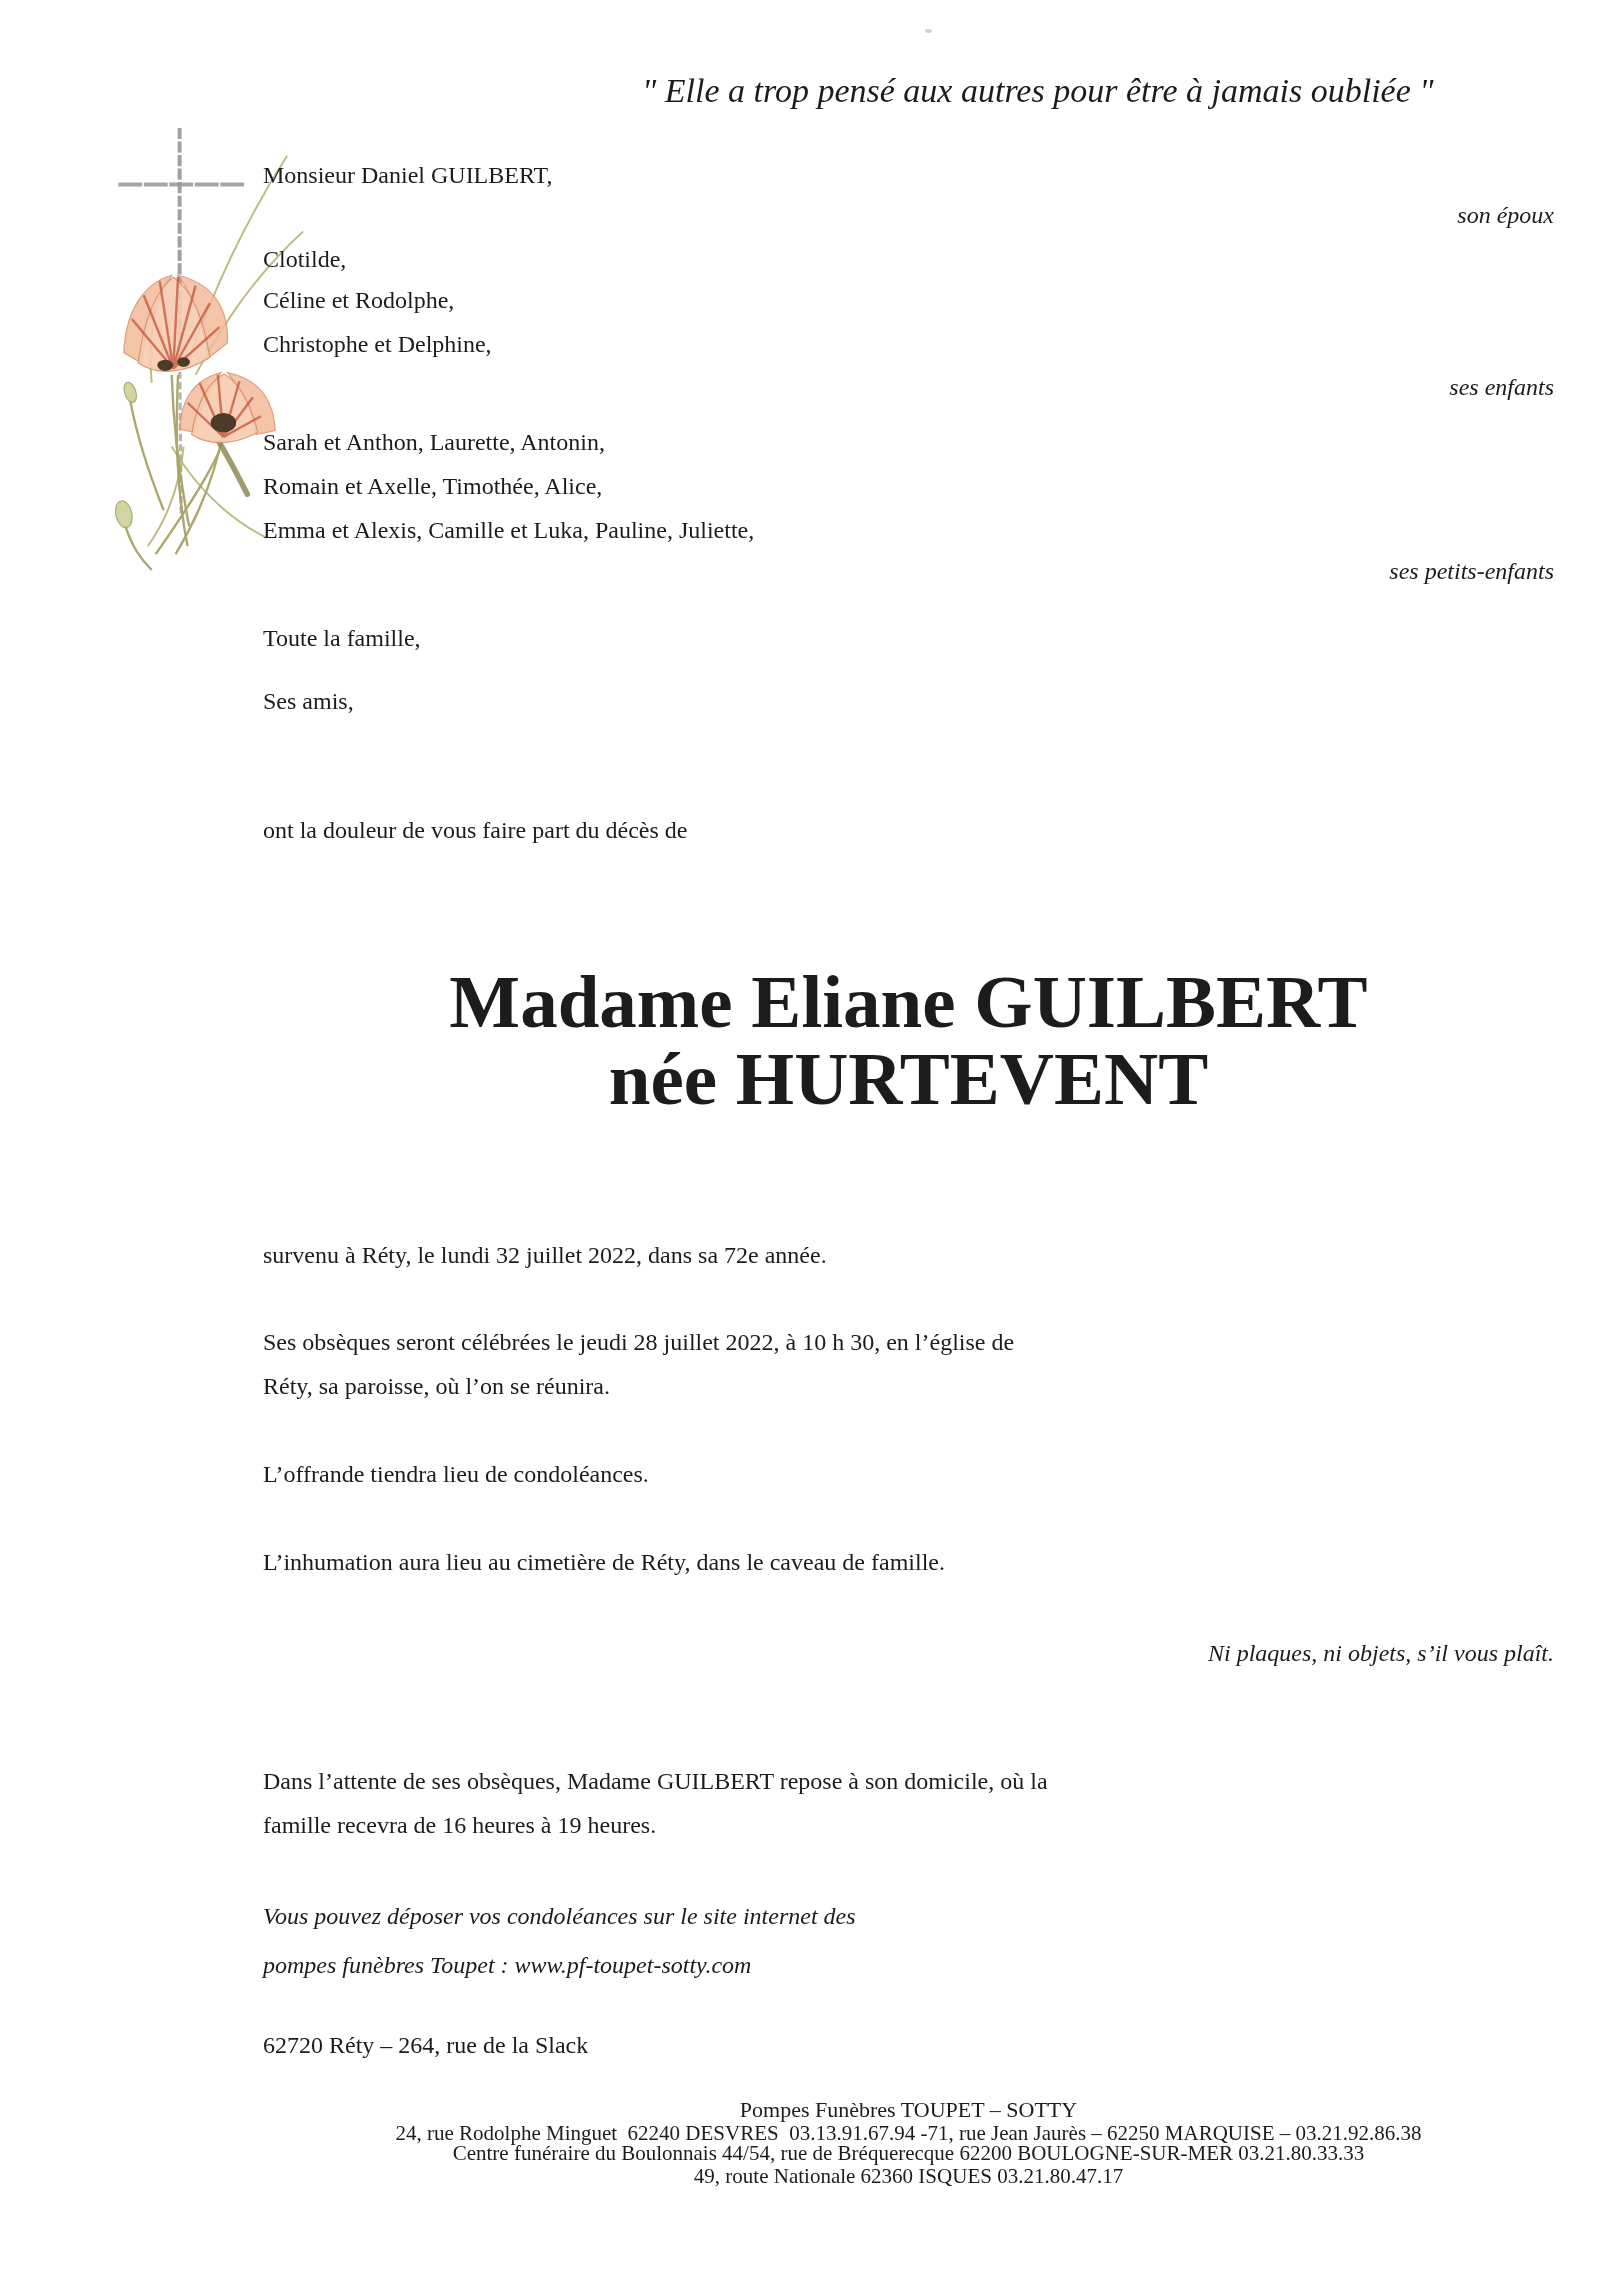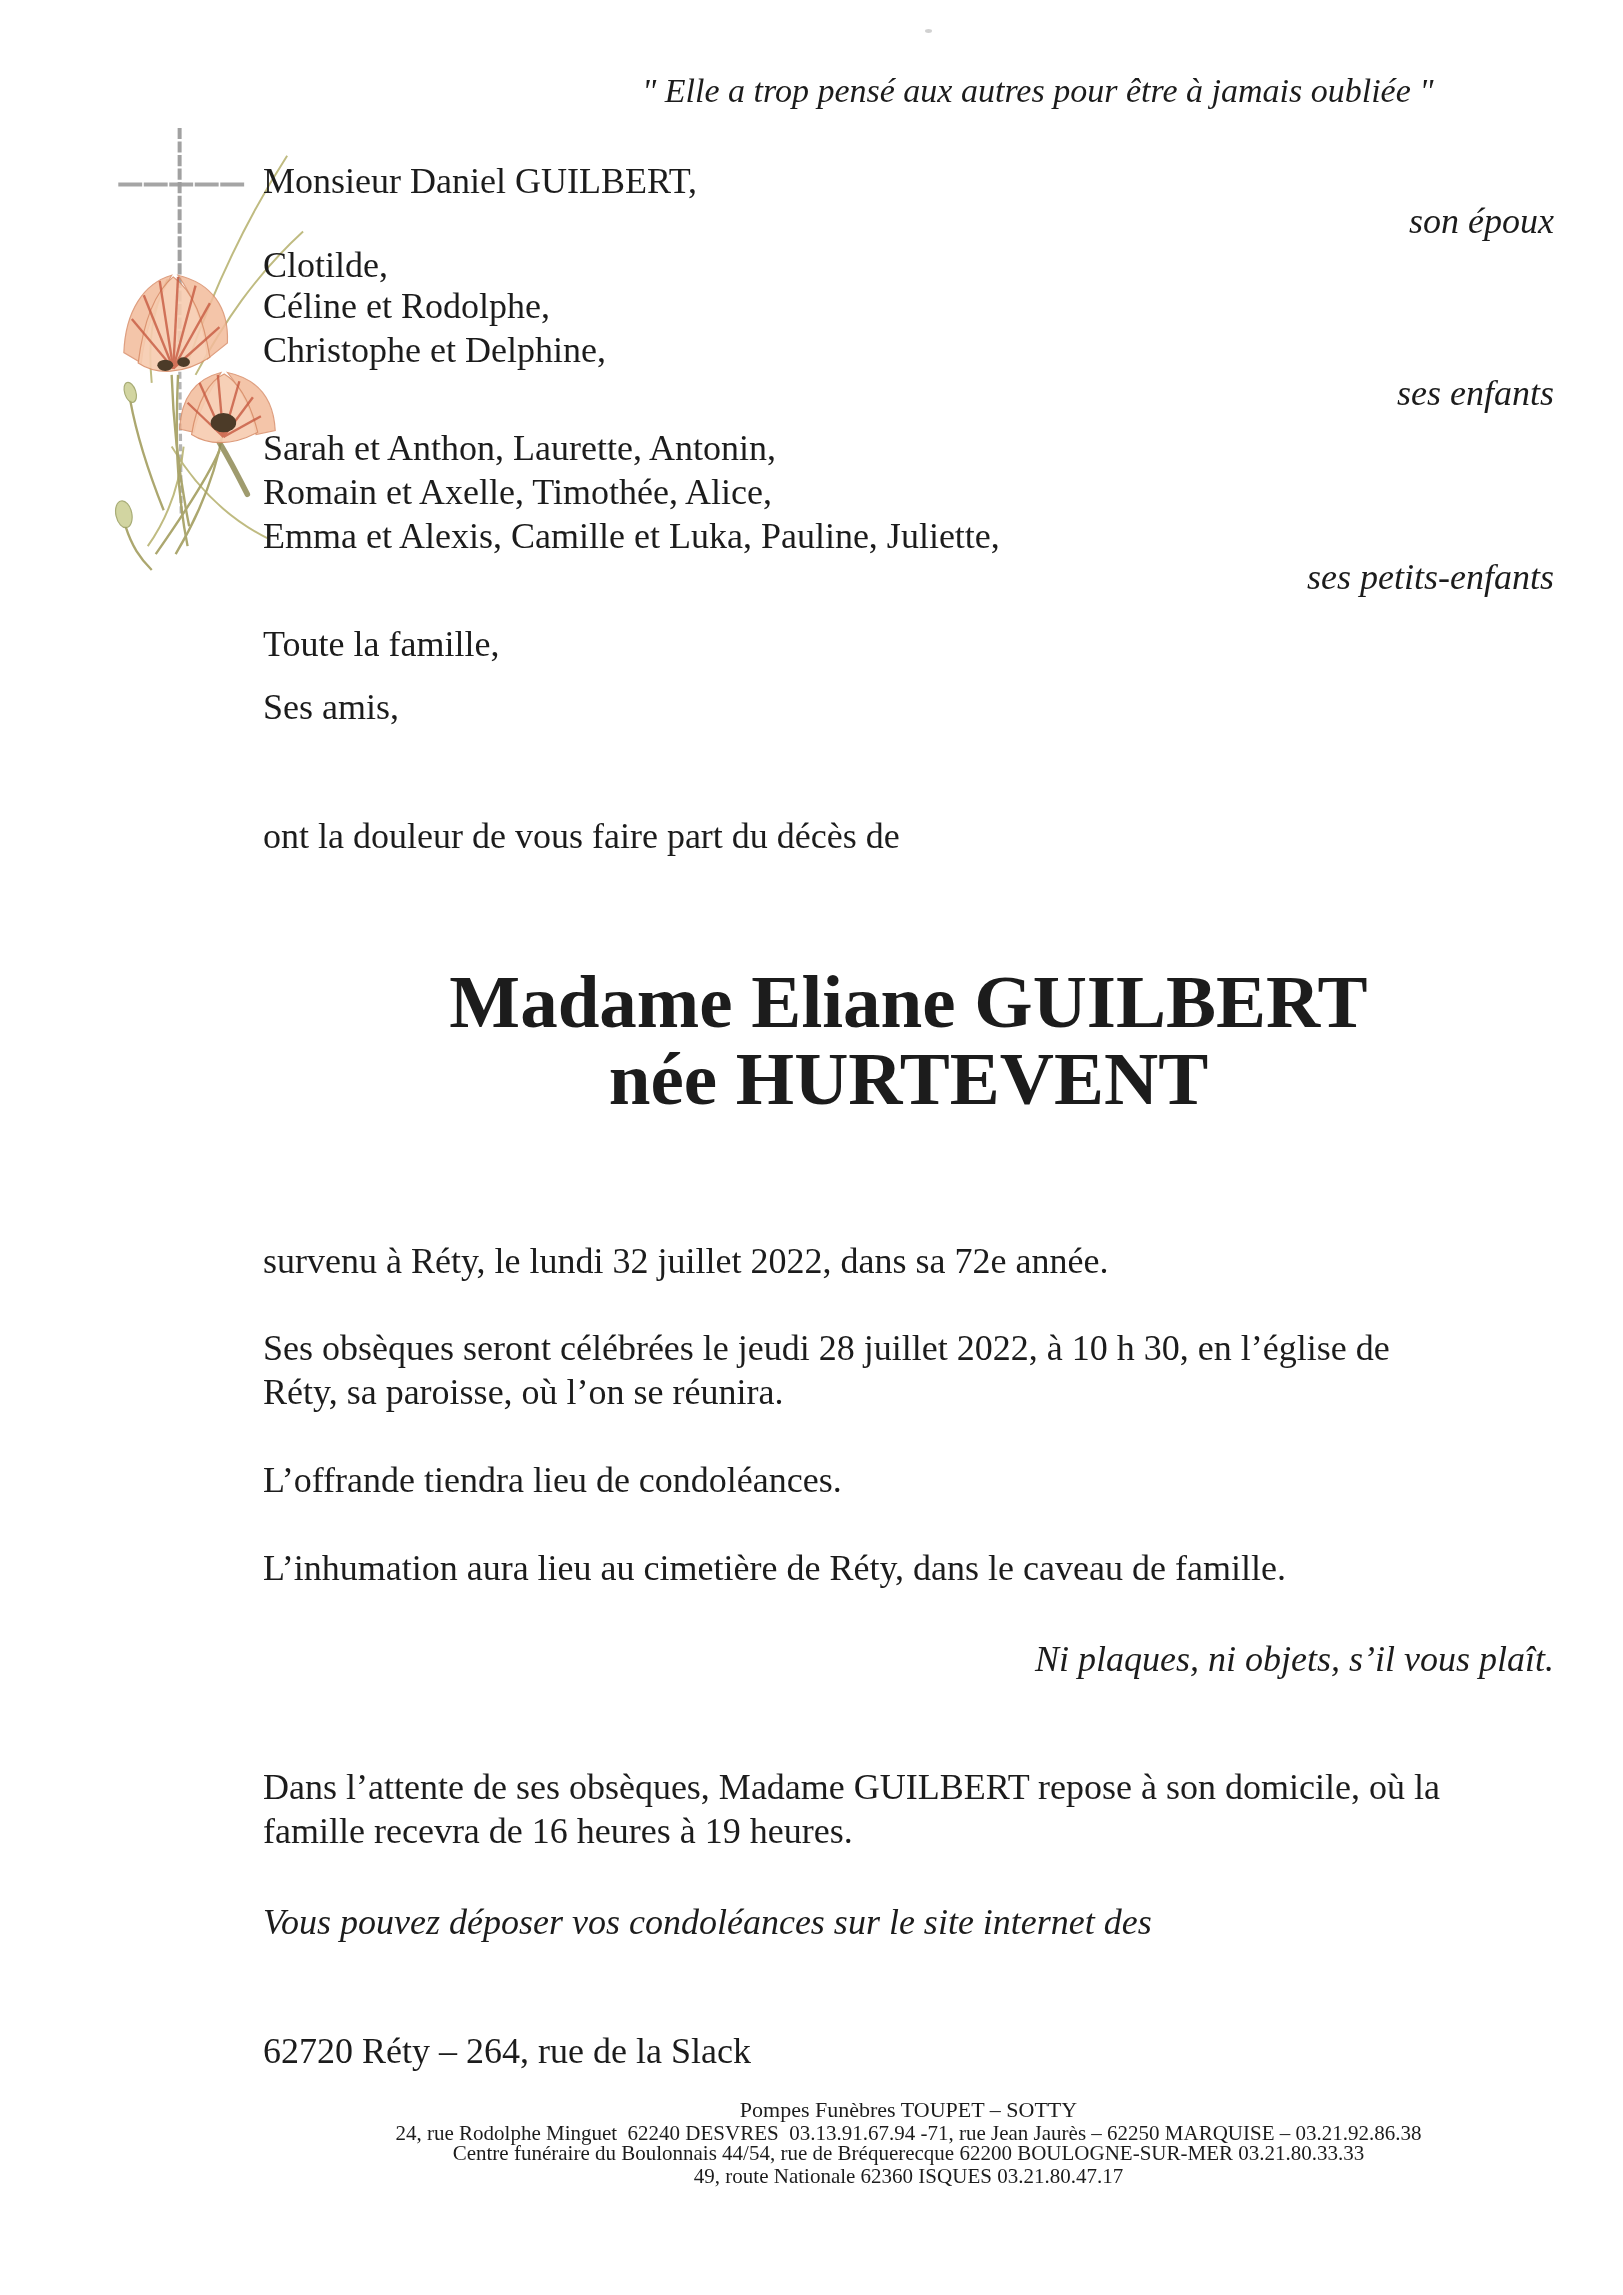--- a/index.html
+++ b/index.html
@@ -8,21 +8,21 @@
     width: 1624px;
     height: 2295px;
     background: var(--paper-color, #ffffff);
     overflow: hidden;
     font-family: "Liberation Serif", "DejaVu Serif", serif;
     color: var(--ink-color, #1c1c1c);
   }
   .line {
     position: absolute;
     left: 263px;
-    font-size: 36px;
+    font-size: 24px;
     line-height: 1;
     white-space: pre;
   }
   .right  { width: 1291px; text-align: right; }
   .center { width: 1291px; }
   .italic { font-style: italic; }
   .quote {
     position: absolute;
     left: 642px;
     font-size: 34px;
@@ -160,20 +160,21 @@
 
   <div class="line" style="top:1243px">survenu à Réty, le lundi 32 juillet 2022, dans sa 72e année.</div>
   <div class="line" style="top:1330px">Ses obsèques seront célébrées le jeudi 28 juillet 2022, à 10 h 30, en l’église de</div>
   <div class="line" style="top:1374px">Réty, sa paroisse, où l’on se réunira.</div>
   <div class="line" style="top:1462px">L’offrande tiendra lieu de condoléances.</div>
   <div class="line" style="top:1550px">L’inhumation aura lieu au cimetière de Réty, dans le caveau de famille.</div>
   <div class="line right italic" style="top:1641px">Ni plaques, ni objets, s’il vous plaît.</div>
   <div class="line" style="top:1769px">Dans l’attente de ses obsèques, Madame GUILBERT repose à son domicile, où la</div>
   <div class="line" style="top:1813px">famille recevra de 16 heures à 19 heures.</div>
   <div class="line center italic" style="top:1904px">Vous pouvez déposer vos condoléances sur le site internet des</div>
+  <div class="line center italic" style="top:1953px">pompes funèbres Toupet : www.pf-toupet-sotty.com</div>
   <div class="line" style="top:2033px">62720 Réty – 264, rue de la Slack</div>
 
   <div class="footer-line footer-company" style="top:2099px">Pompes Funèbres TOUPET – SOTTY</div>
   <div class="footer-line" style="top:2123px">24, rue Rodolphe Minguet  62240 DESVRES  03.13.91.67.94 -71, rue Jean Jaurès – 62250 MARQUISE – 03.21.92.86.38</div>
   <div class="footer-line" style="top:2143px">Centre funéraire du Boulonnais 44/54, rue de Bréquerecque 62200 BOULOGNE-SUR-MER 03.21.80.33.33</div>
   <div class="footer-line" style="top:2166px">49, route Nationale 62360 ISQUES 03.21.80.47.17</div>
 
 </div>
 
 

